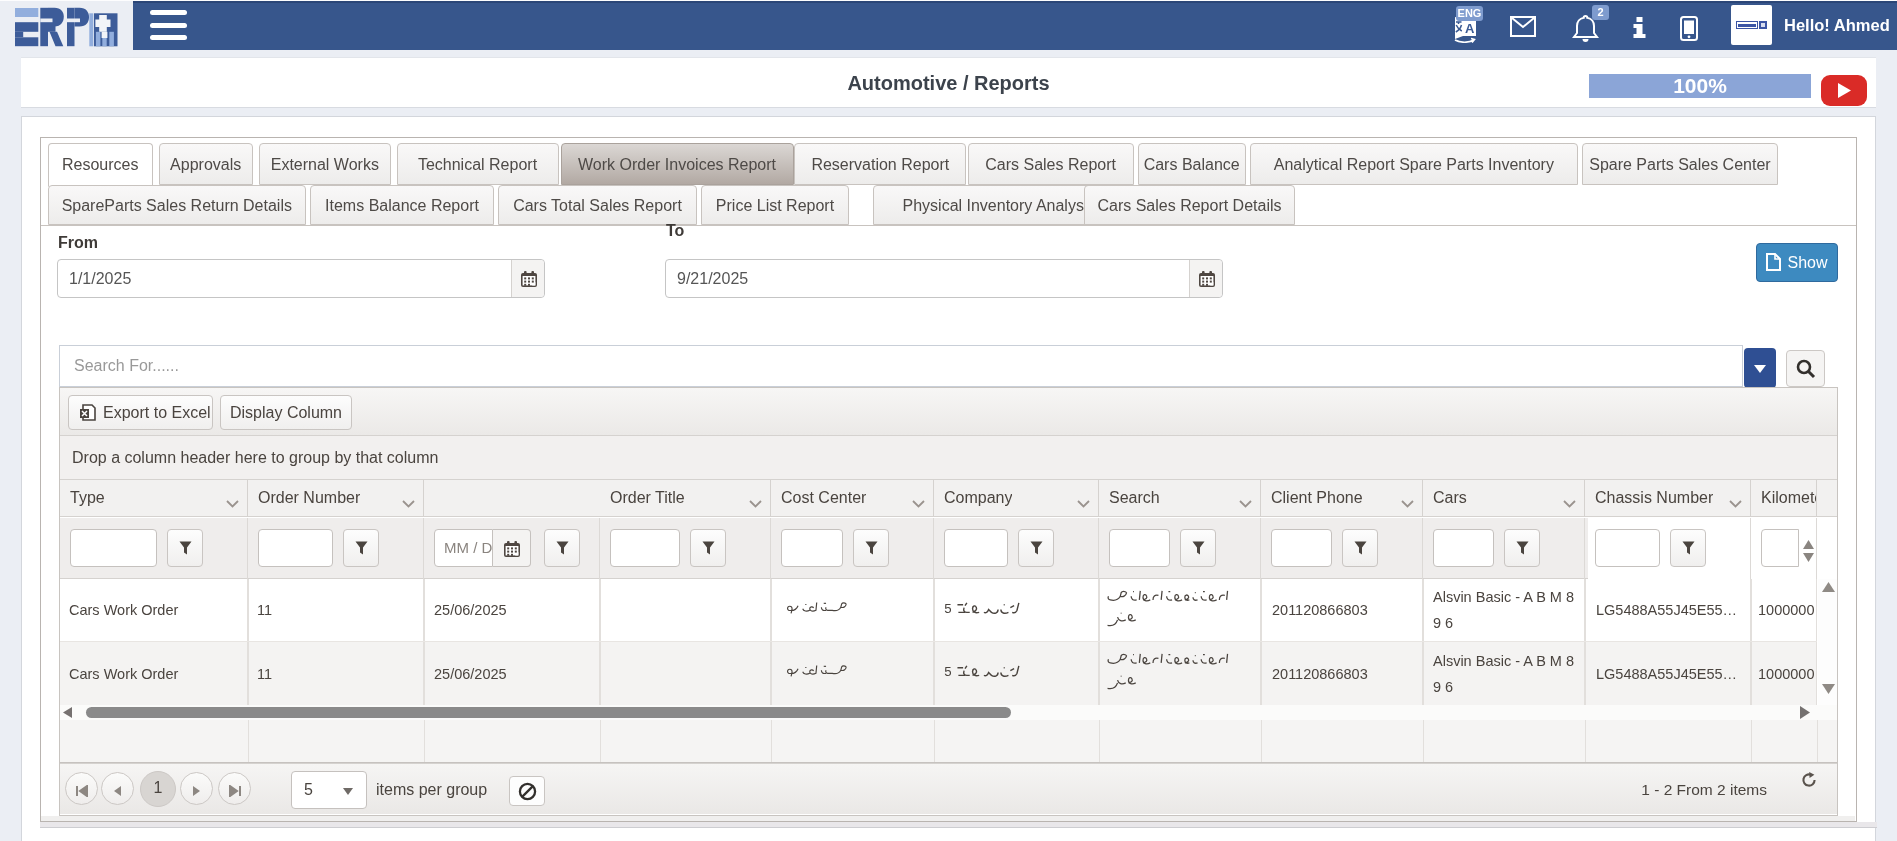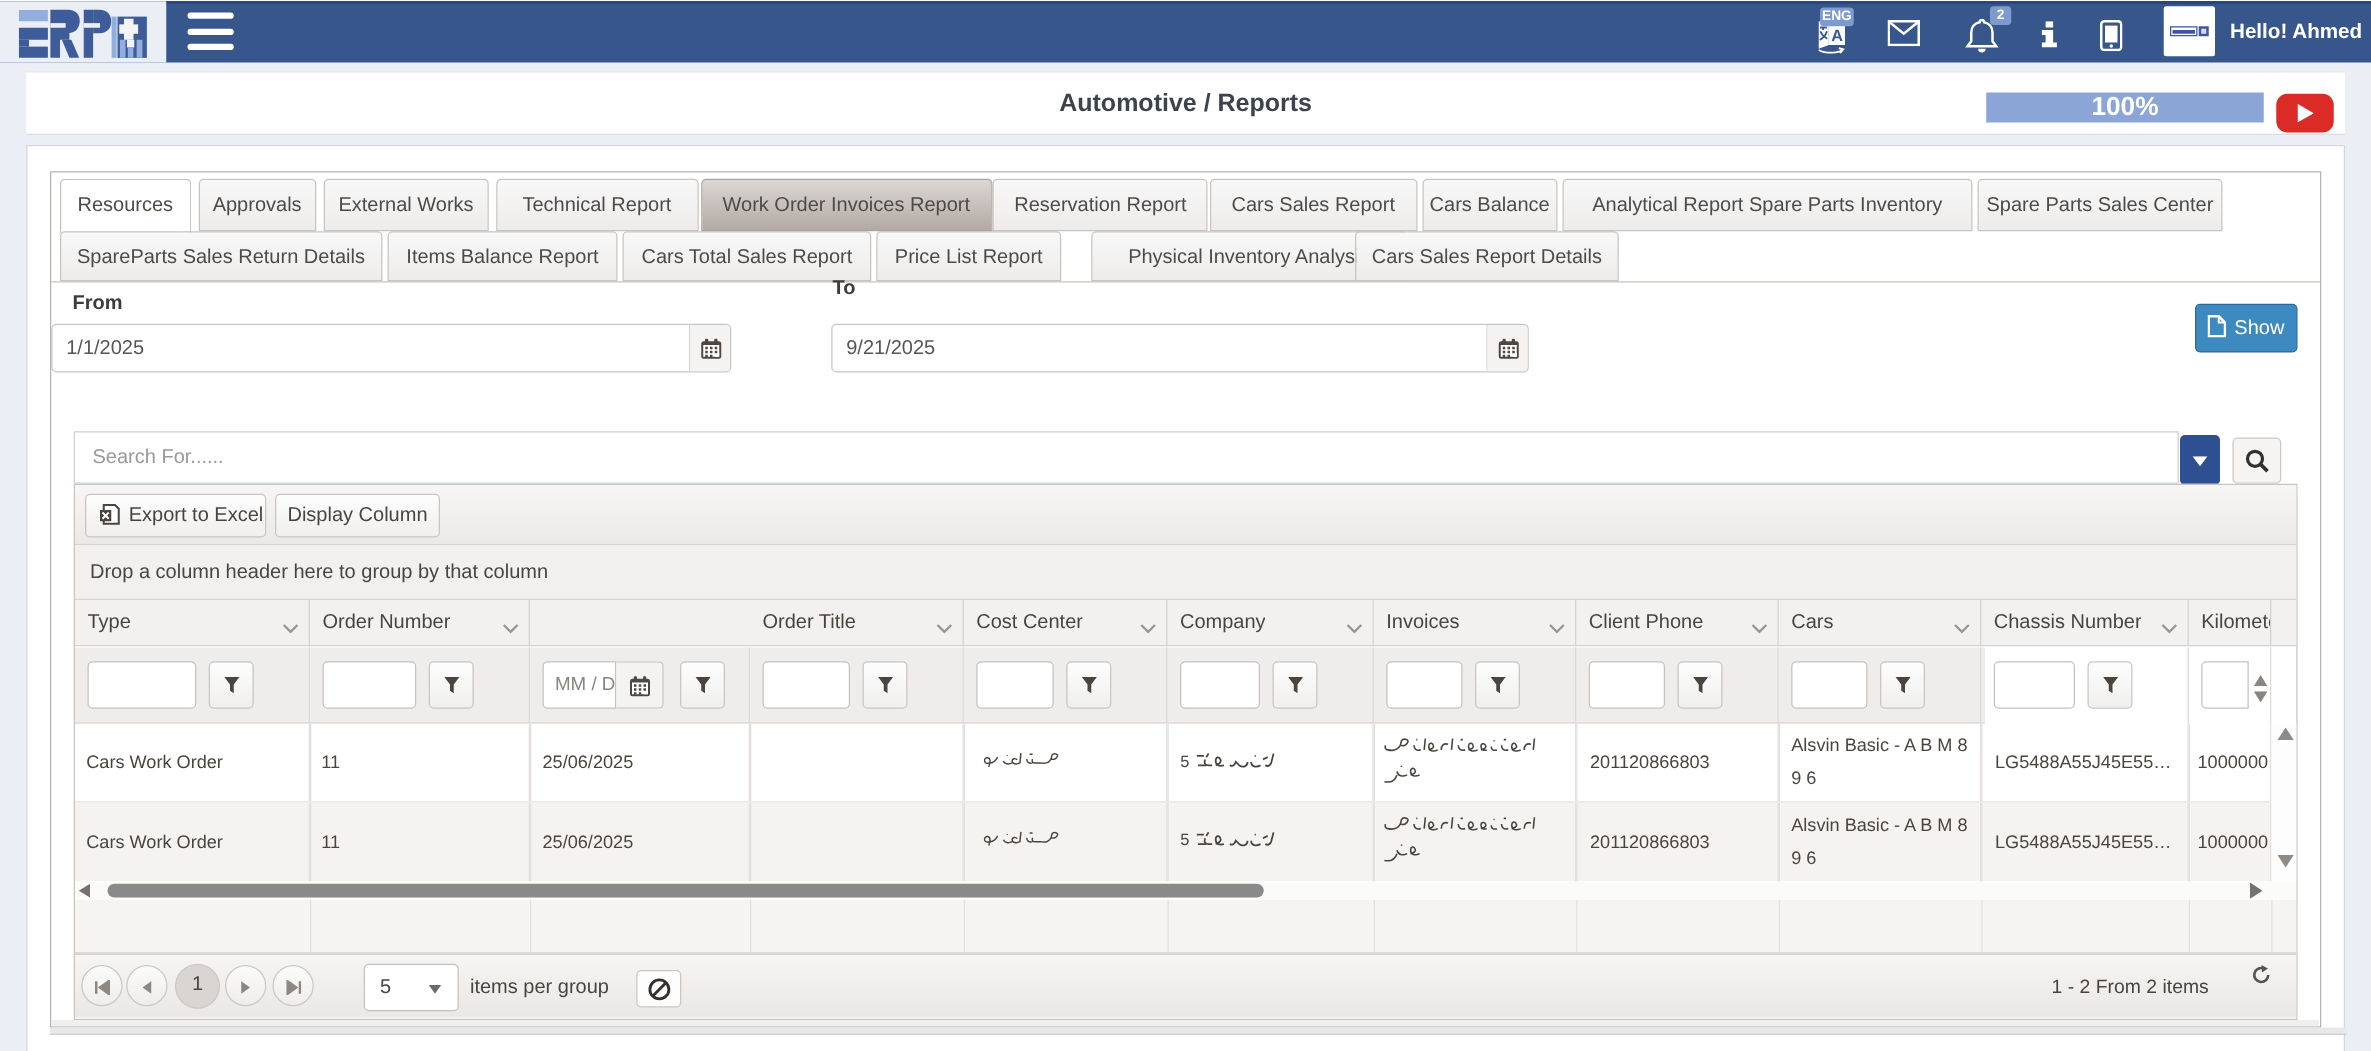--- a/index.html
+++ b/index.html
@@ -171,21 +171,21 @@
       <div class="tab" style="left:6.799999999999997px;top:47px;width:258px;height:40px;line-height:39px">SpareParts Sales Return Details</div>
       <div class="tab" style="left:269px;top:47px;width:184px;height:40px;line-height:39px">Items Balance Report</div>
       <div class="tab" style="left:457px;top:47px;width:199px;height:40px;line-height:39px">Cars Total Sales Report</div>
       <div class="tab" style="left:660px;top:47px;width:148px;height:40px;line-height:39px">Price List Report</div>
       <div class="tab" style="left:832px;top:47px;width:252px;height:40px;line-height:39px">Physical Inventory Analysis</div>
       <div class="tab" style="left:1043px;top:47px;width:211px;height:40px;line-height:39px">Cars Sales Report Details</div>
 <div style="position:absolute;left:0;top:87px;width:100%;height:0;border-top:1px solid #c8c3bf"></div>
 
 <div class="lbl" style="left:17px;top:96px">From</div>
 <div class="lbl" style="left:625px;top:84px">To</div>
-<div class="dateinput" style="left:0;top:121px;width:544px">
+<div class="dateinput" style="left:16px;top:121px;width:488px">
         <span class="val">1/1/2025</span>
         <span class="calbtn">
           <svg width="18" height="18" viewBox="0 0 18 18">
             <rect x="1" y="3" width="16" height="14" rx="2" fill="#4f4742"></rect>
             <rect x="4" y="1" width="2.6" height="3.4" rx="1" fill="#4f4742"></rect>
             <rect x="11.4" y="1" width="2.6" height="3.4" rx="1" fill="#4f4742"></rect>
             <rect x="2.6" y="6" width="12.8" height="9.4" fill="#fff"></rect>
             <g fill="#4f4742">
               <rect x="4.2" y="7.4" width="2" height="2"></rect>
               <rect x="8" y="7.4" width="2" height="2"></rect>
@@ -274,21 +274,21 @@
                 <path d="M1 1 L6.5 6.5 L12 1" stroke="#9a938e" stroke-width="1.8" fill="none"></path>
               </svg></span>
           </div>
           <div class="hcell" style="left:874px;width:165px;overflow:hidden">
             <span class="htxt" style="">Company</span>
             <span class="hchev"><svg width="13" height="8" viewBox="0 0 13 8">
                 <path d="M1 1 L6.5 6.5 L12 1" stroke="#9a938e" stroke-width="1.8" fill="none"></path>
               </svg></span>
           </div>
           <div class="hcell" style="left:1039px;width:162px;overflow:hidden">
-            <span class="htxt" style="">Invoices</span>
+            <span class="htxt" style="">Search</span>
             <span class="hchev"><svg width="13" height="8" viewBox="0 0 13 8">
                 <path d="M1 1 L6.5 6.5 L12 1" stroke="#9a938e" stroke-width="1.8" fill="none"></path>
               </svg></span>
           </div>
           <div class="hcell" style="left:1201px;width:162px;overflow:hidden">
             <span class="htxt" style="">Client Phone</span>
             <span class="hchev"><svg width="13" height="8" viewBox="0 0 13 8">
                 <path d="M1 1 L6.5 6.5 L12 1" stroke="#9a938e" stroke-width="1.8" fill="none"></path>
               </svg></span>
           </div>

